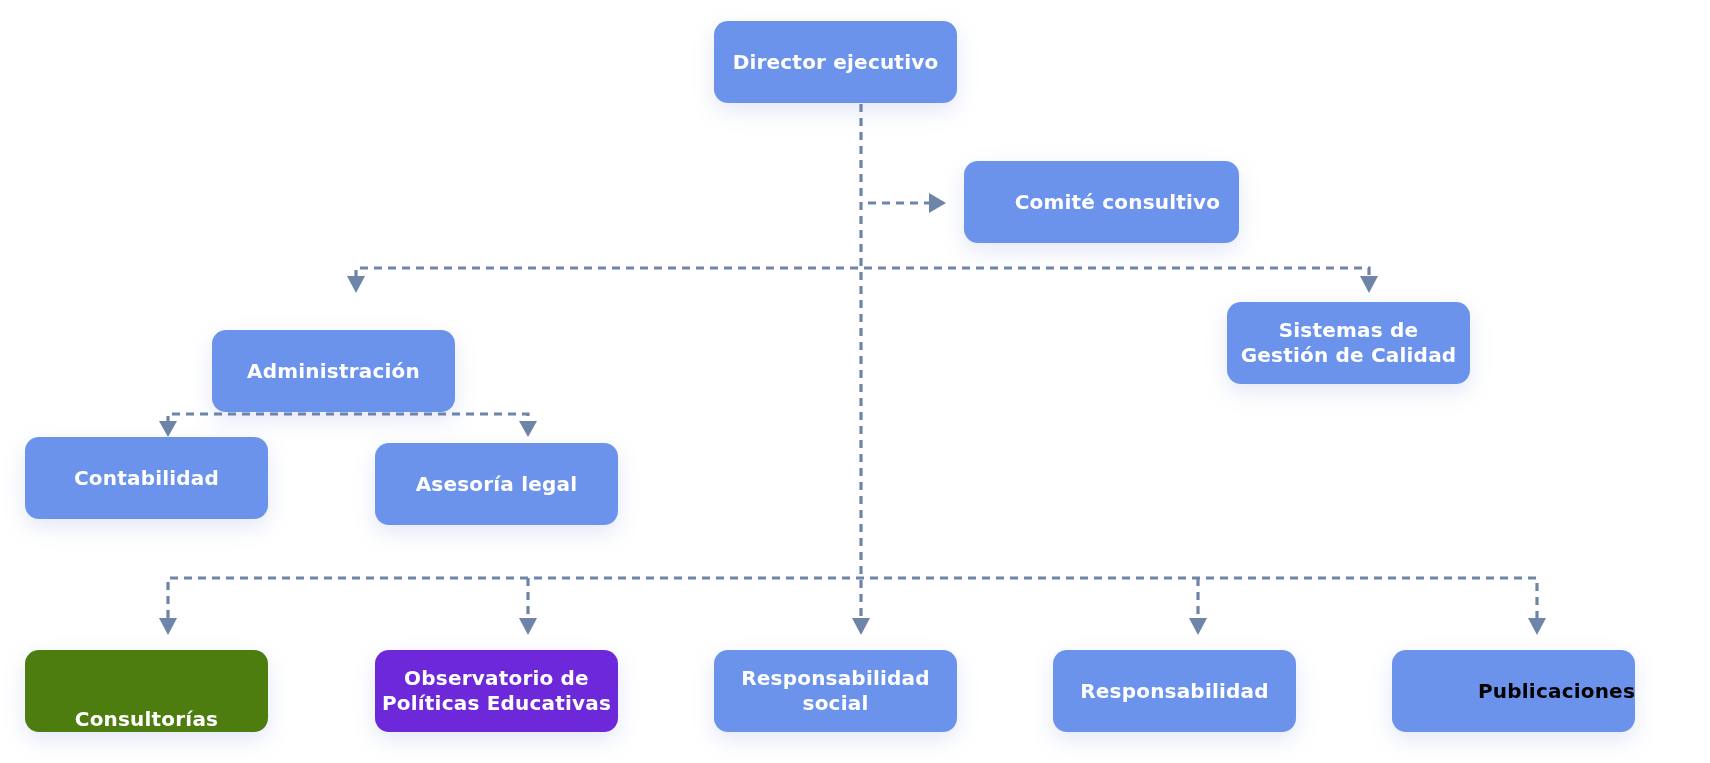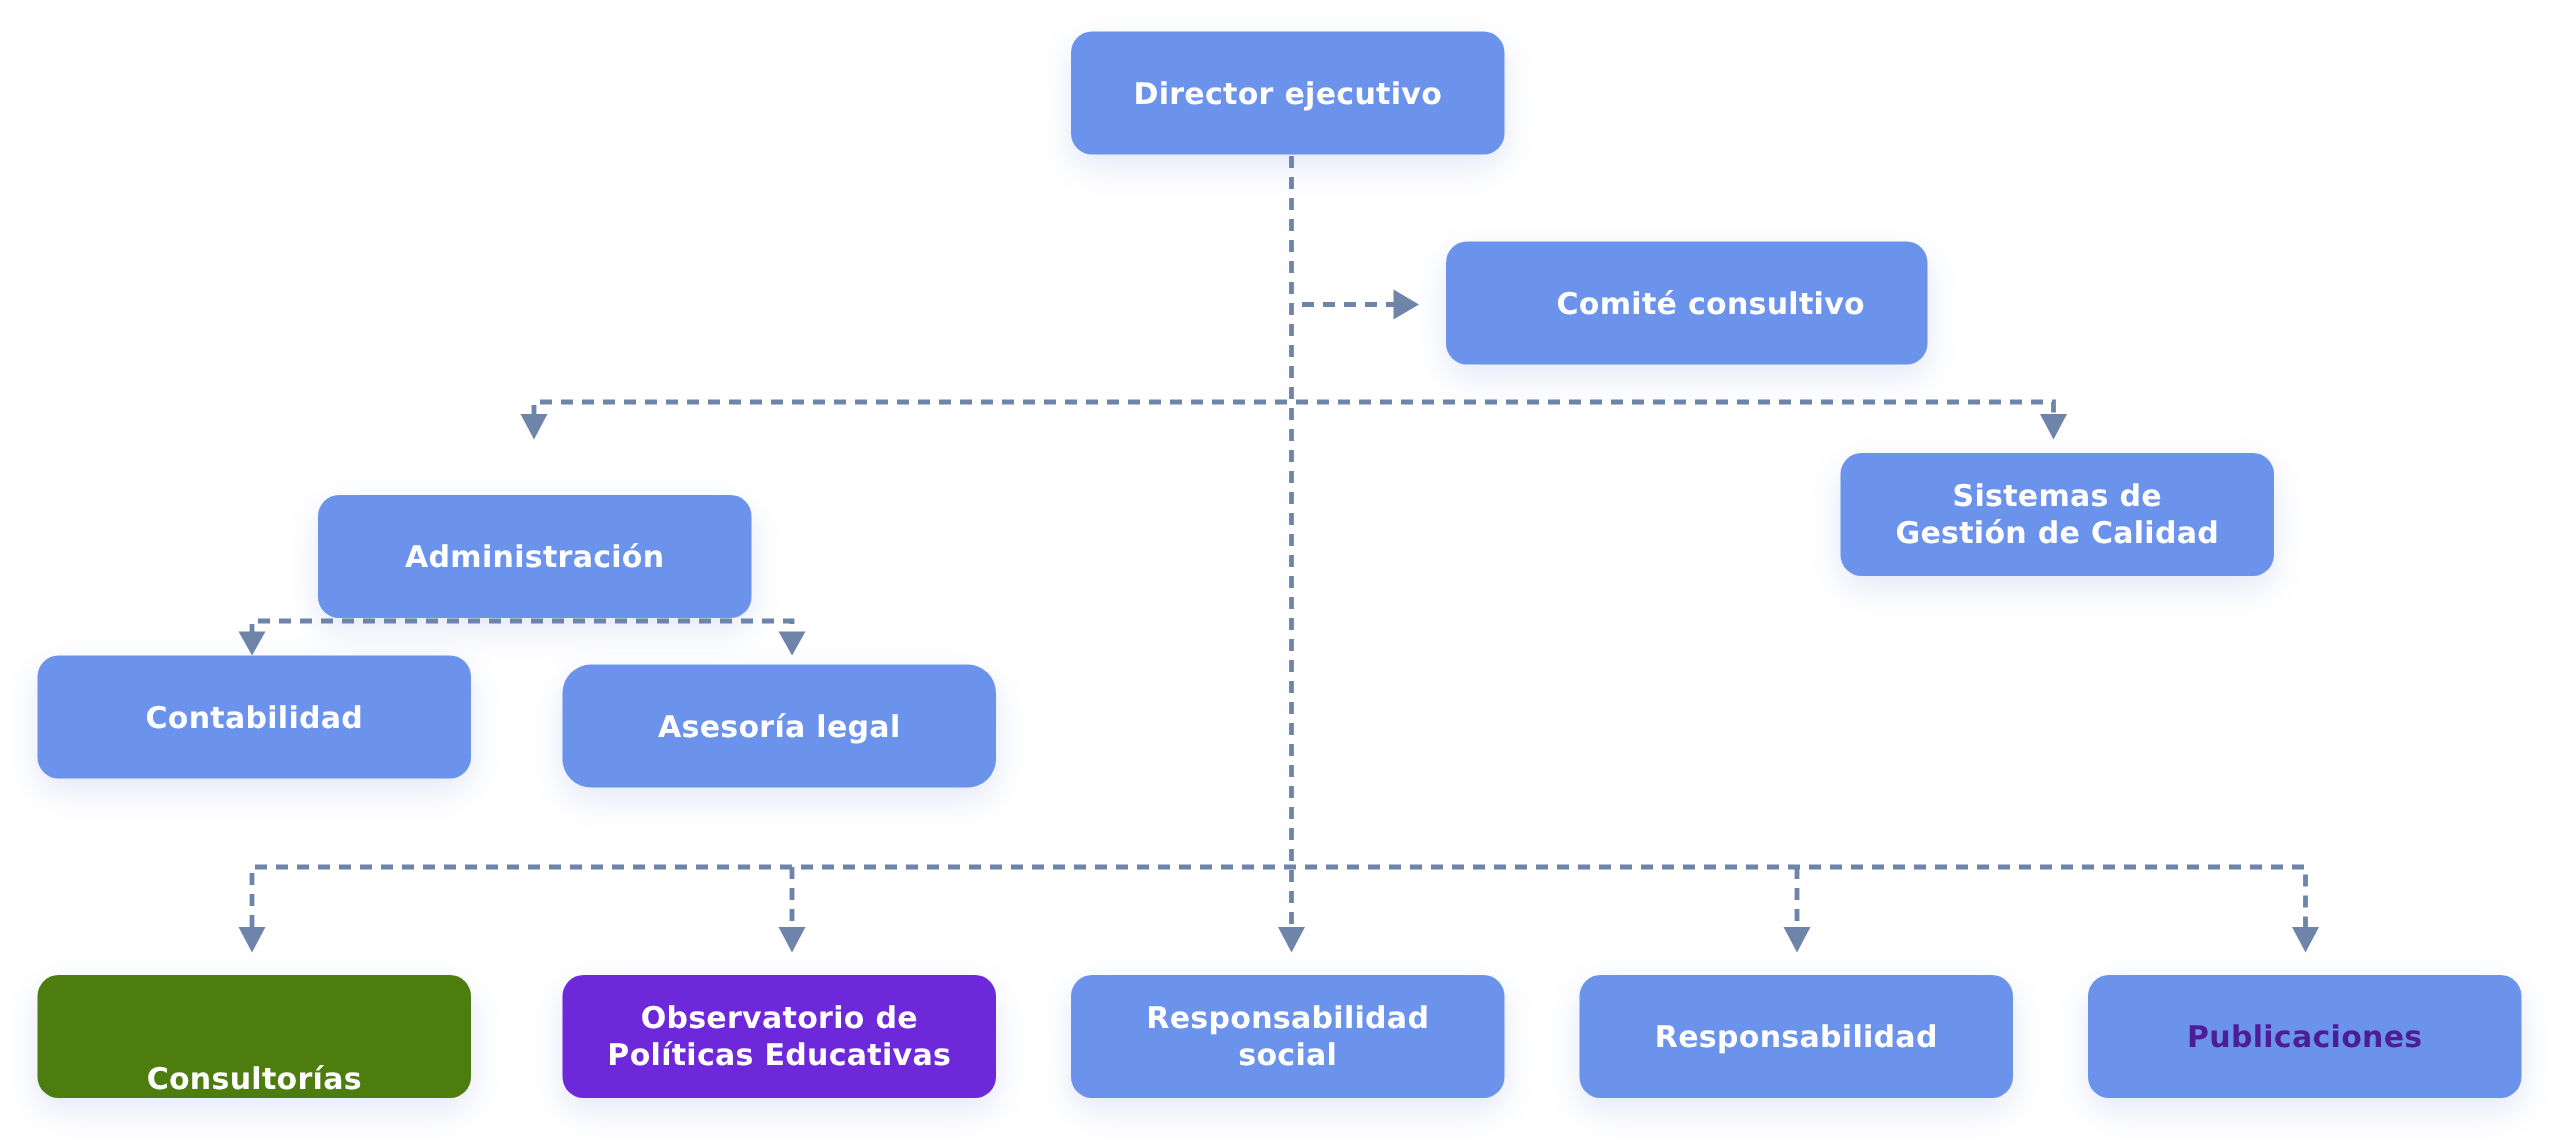--- a/index.html
+++ b/index.html
@@ -17,21 +17,21 @@
     #connectors {
       position: absolute;
       left: 0;
       top: 0;
       width: 1710px;
       height: 763px;
       z-index: 1;
     }
     .node {
       position: absolute;
-      width: 289px;
+      width: 243px;
       height: 82px;
       border-radius: 14px;
       display: flex;
       align-items: center;
       justify-content: center;
       text-align: center;
       color: #ffffff;
       font-size: 20px;
       font-weight: 600;
       line-height: 25px;
@@ -84,20 +84,20 @@
     <polygon points="1528,618 1546,618 1537,635"></polygon>
   </g>
 </svg>
 
 <div class="node" id="n-director" style="background: rgb(107, 147, 236); color: rgb(255, 255, 255);"><span>Director ejecutivo</span></div>
 <div class="node" id="n-comite" style="background: rgb(107, 147, 236); color: rgb(255, 255, 255);"><span>Comité consultivo</span></div>
 <div class="node" id="n-admin" style="background: rgb(107, 147, 236); color: rgb(255, 255, 255);"><span>Administración</span></div>
 <div class="node" id="n-sistemas" style="background: rgb(107, 147, 236); color: rgb(255, 255, 255);"><span>Sistemas de
 Gestión de Calidad</span></div>
 <div class="node" id="n-contab" style="background: rgb(107, 147, 236); color: rgb(255, 255, 255);"><span>Contabilidad</span></div>
-<div class="node" id="n-asesoria" style="background: rgb(107, 147, 236); color: rgb(255, 255, 255); border-radius: 19px;"><span>Asesoría legal</span></div>
+<div class="node" id="n-asesoria" style="background: rgb(107, 147, 236); color: rgb(255, 255, 255);"><span>Asesoría legal</span></div>
 <div class="node" id="n-consult" style="background: #4d7c0f; color: rgb(255, 255, 255); align-items: flex-end;"><span>Consultorías</span></div>
 <div class="node" id="n-observ" style="background: #6d28d9; color: rgb(255, 255, 255);"><span>Observatorio de
 Políticas Educativas</span></div>
 <div class="node" id="n-respons" style="background: rgb(107, 147, 236); color: rgb(255, 255, 255); justify-content: center;"><span>Responsabilidad
 social</span></div>
 <div class="node" id="n-capac" style="background: rgb(107, 147, 236); color: rgb(255, 255, 255);"><span>Responsabilidad</span></div>
-<div class="node" id="n-public" style="background: rgb(107, 147, 236); color: #4c1d95;"><span>Publicaciones</span></div>
+<div class="node" id="n-public" style="background: rgb(107, 147, 236); color: #000000; justify-content: flex-end;"><span>Publicaciones</span></div>
 
 </body></html>

